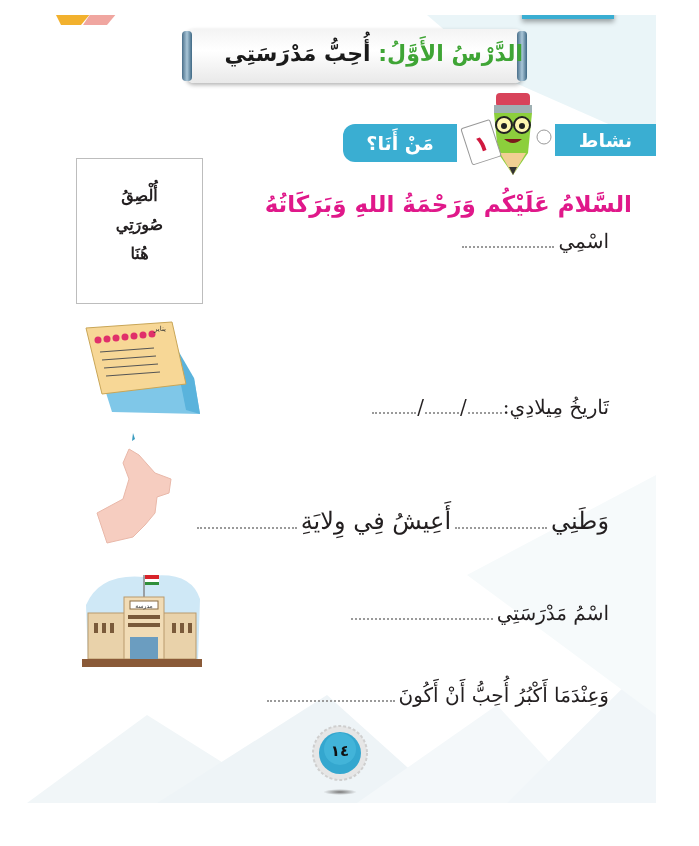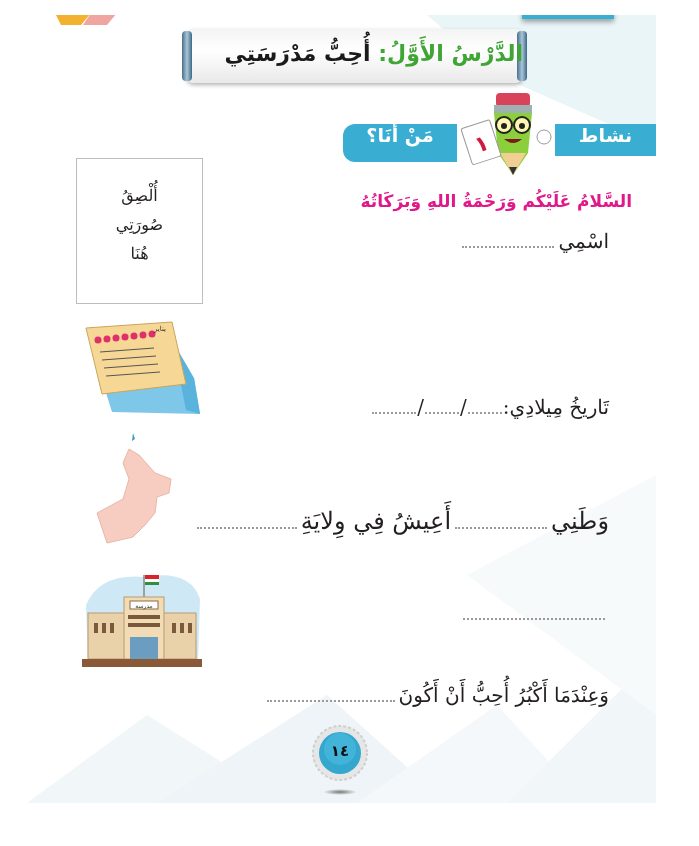--- a/index.html
+++ b/index.html
@@ -7,22 +7,22 @@
   .page{position:absolute;left:27px;top:15px;width:629px;height:788px;background:#fff;overflow:hidden;}
   .bg-tri{position:absolute;}
   .abs{position:absolute;}
   .ar{direction:rtl;font-family:"DejaVu Serif",serif;color:#231f20;white-space:nowrap;}
   .dots{display:inline-block;border-bottom:2px dotted #9a9a9a;height:0;vertical-align:baseline;margin:0 4px;}
   .title-banner{position:absolute;left:159px;top:14px;width:337px;height:54px;background:linear-gradient(#f4f4f4,#fff 40%,#e9e9e9);border-radius:8px;box-shadow:0 2px 4px rgba(0,0,0,.3);}
   .title-banner .cap{position:absolute;top:2px;width:10px;height:50px;background:linear-gradient(90deg,#4a6f8a,#a9c6d8,#3e6884);border-radius:4px;}
   .title-text{position:absolute;left:0;right:0;top:12px;text-align:right;direction:rtl;font-family:"DejaVu Sans",sans-serif;font-weight:bold;font-size:22px;}
   .title-green{color:#3fa535;}
   .title-black{color:#1a1a1a;}
-  .pill{position:absolute;background:#3aaed2;color:#fff;font-family:"DejaVu Sans",sans-serif;font-weight:bold;font-size:19px;direction:rtl;display:flex;align-items:flex-start;justify-content:center;}
-  .photo-box{position:absolute;left:49px;top:143px;width:125px;height:144px;border:1px solid #bdbdbd;background:#fff;}
+  .pill{position:absolute;background:#3aaed2;color:#fff;font-family:"DejaVu Sans",sans-serif;font-weight:bold;font-size:19px;direction:rtl;display:flex;align-items:center;justify-content:center;}
+  .photo-box{position:absolute;left:49px;top:143px;width:125px;height:144px;border:1px solid #bdbdbd;background:#fff;font-weight:bold;}
   .photo-box div{text-align:center;font-family:"DejaVu Serif",serif;font-size:16px;color:#231f20;line-height:29px;}
 </style>
 </head>
 <body>
 
 <div class="page">
 
   <svg class="bg-tri" style="left:0;top:0" width="629" height="788">
     <polygon points="400,0 629,0 629,130 470,60" fill="#eaf5f8"></polygon>
     <polygon points="0,788 120,700 260,788" fill="#f1f6f8"></polygon>
@@ -72,21 +72,21 @@
     </g>
     <circle cx="92" cy="50" r="7" fill="#fff" stroke="#999"></circle>
   </svg>
 
   <div class="photo-box">
     <div style="margin-top:22px">أُلْصِقُ</div>
     <div>صُورَتِي</div>
     <div>هُنَا</div>
   </div>
 
-  <div class="abs ar" style="right:24px;top:176px;font-family:'DejaVu Sans',sans-serif;font-weight:bold;font-size:17px;color:#e0188a;">السَّلامُ عَلَيْكُم وَرَحْمَةُ اللهِ وَبَرَكَاتُهُ</div>
+  <div class="abs ar" style="right:24px;top:176px;font-family:'DejaVu Sans',sans-serif;font-weight:bold;font-size:23px;color:#e0188a;">السَّلامُ عَلَيْكُم وَرَحْمَةُ اللهِ وَبَرَكَاتُهُ</div>
 
   <div class="abs ar" style="right:47px;top:214px;font-size:20px;">
     <span>اسْمِي</span><span class="dots" style="width:92px"></span>
   </div>
 
   <svg class="abs" style="left:55px;top:305px" width="120" height="100">
     <polygon points="20,60 112,58 118,94 30,92" fill="#7fc7e8"></polygon>
     <polygon points="90,20 112,58 118,94 104,90" fill="#5ab3dc"></polygon>
     <polygon points="4,8 90,2 104,64 20,74" fill="#f7d796" stroke="#c9a657"></polygon>
     <g fill="#e0306a">
@@ -139,21 +139,21 @@
         <rect x="100" y="58" width="4" height="10"></rect>
         <rect x="108" y="58" width="4" height="10"></rect>
       <rect x="48" y="50" width="32" height="4"></rect>
         <rect x="48" y="58" width="32" height="4"></rect>
     </g>
     <rect x="50" y="72" width="28" height="22" fill="#6b9dc0"></rect>
     <rect x="2" y="94" width="120" height="8" fill="#8a5a38"></rect>
   </svg>
 
   <div class="abs ar" style="right:47px;top:586px;font-size:20px;">
-    <span class="dots" style="width:142px"></span>
+    <span>اسْمُ مَدْرَسَتِي</span><span class="dots" style="width:142px"></span>
   </div>
 
   <div class="abs ar" style="right:47px;top:668px;font-size:20px;">
     <span>وَعِنْدَمَا أَكْبُرُ أُحِبُّ أَنْ أَكُونَ</span><span class="dots" style="width:128px"></span>
   </div>
 
   <div class="abs" style="left:285px;top:710px;width:56px;height:56px;">
     <svg width="56" height="56" style="position:absolute;left:0;top:0">
       <circle cx="28" cy="28" r="27" fill="#e6e6e6" stroke="#cfcfcf" stroke-dasharray="3 2" stroke-width="2"></circle>
       <circle cx="28" cy="28" r="21" fill="#34a7cf"></circle>

